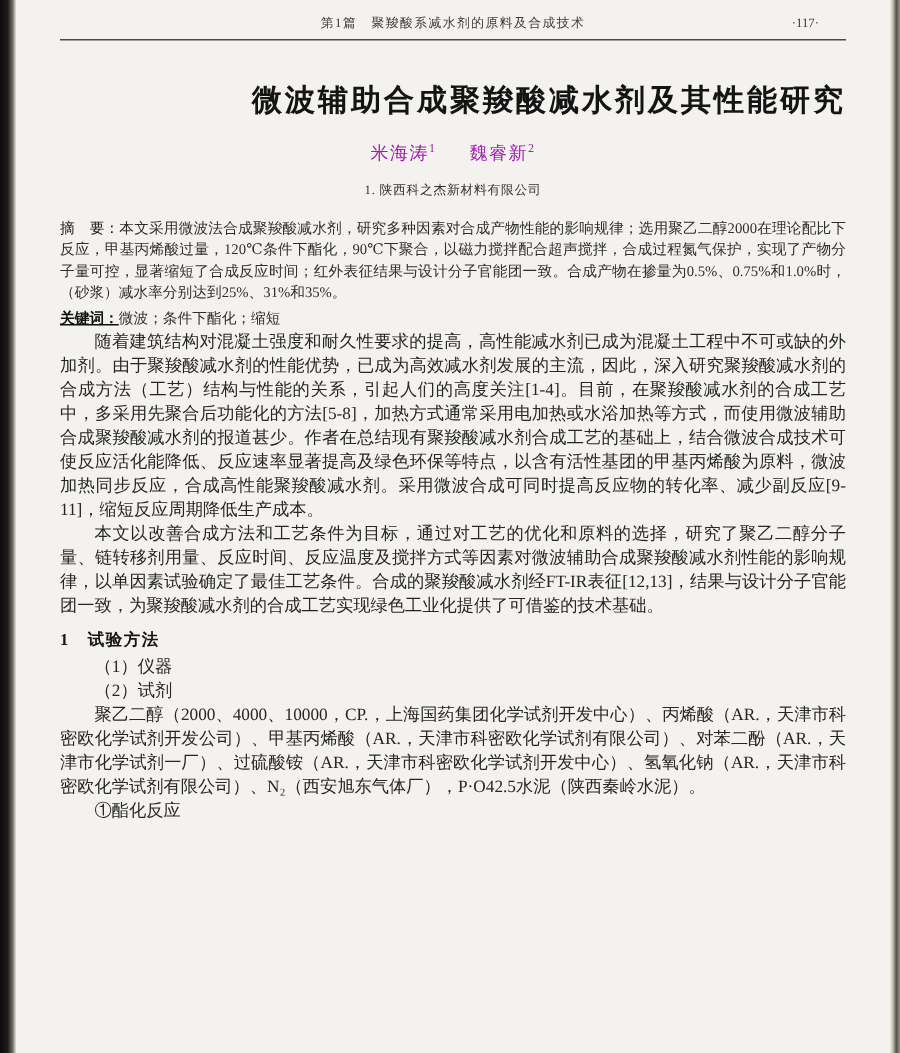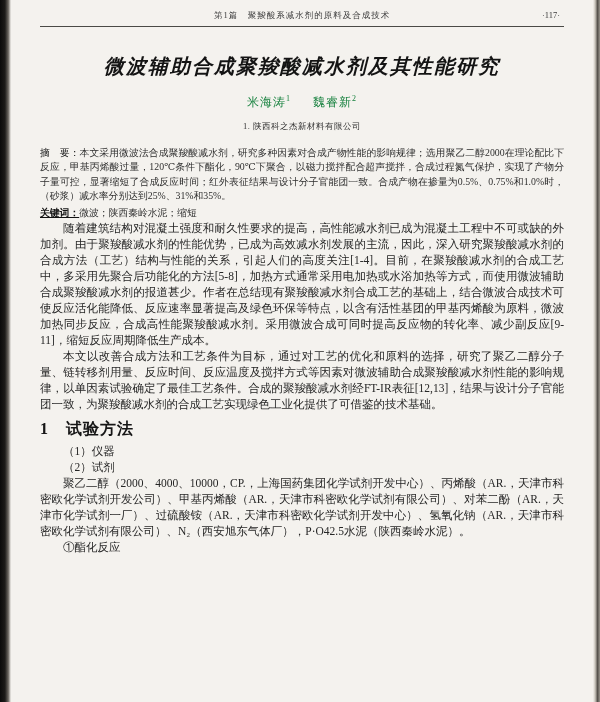--- a/index.html
+++ b/index.html
@@ -25,30 +25,30 @@
   }
   
   .running-header{
     position:relative;height:14px;
     font-size:8.5px;color:#3a3a3a;letter-spacing:1px;
   }
   .running-header .chapter{
     position:absolute;left:0;right:0;text-align:center;top:2px;
   }
   .running-header .pageno{
-    position:absolute;right:4px;top:2px;letter-spacing:0;
+    position:absolute;right:18px;top:2px;letter-spacing:0;
   }
   .header-rule{border:0;border-top:1.2px solid #4a4a46;margin:4px 0 0 0;}
   
   .paper-title{
-    margin:26px 0 0 0;text-align:center;
-    font-size:20px;font-weight:bold;color:#141414;letter-spacing:2px;font-style:italic;
+    margin:26px 0 0 0;text-align:right;
+    font-size:20px;font-weight:bold;color:#141414;letter-spacing:2px;
   }
   .authors{
-    margin-top:14px;text-align:center;font-size:12px;color:#15803d;
+    margin-top:14px;text-align:center;font-size:12px;color:#a21caf;
     letter-spacing:1px;
   }
   .authors sup{font-size:8px;}
   .author-gap{display:inline-block;width:22px;}
   .affiliations{
     margin-top:9px;text-align:center;font-size:8.5px;color:#333;line-height:12.5px;
     letter-spacing:0.5px;
   }
   
   .abstract-block{
@@ -60,21 +60,21 @@
     margin-top:2px;font-size:9.8px;line-height:14.5px;color:#2e2e2e;
   }
   .keywords-line .lbl{font-weight:bold;color:#111;text-decoration:underline;}
   
   .bodytext{}
   .bodytext p{
     margin:0;font-size:11.5px;line-height:16px;text-align:justify;
     text-indent:2em;color:#262626;
   }
   .sec-heading{
-    margin:7px 0 3px 0;font-size:16px;font-weight:bold;color:#161616;
+    margin:7px 0 3px 0;font-size:11px;font-weight:bold;color:#161616;
     letter-spacing:1px;
     font-family:Liberation Serif, serif;
   }
   .sub-label{
     margin:0;font-size:11.5px;line-height:16px;text-indent:2em;color:#262626;
   }
 </style>
 </head>
 <body>
 
@@ -97,21 +97,21 @@
 
   <div class="affiliations">
     <div>1. 陕西科之杰新材料有限公司</div>
   </div>
 
   <div class="abstract-block">
     <span class="lbl">摘　要：</span><span>本文采用微波法合成聚羧酸减水剂，研究多种因素对合成产物性能的影响规律；选用聚乙二醇2000在理论配比下反应，甲基丙烯酸过量，120℃条件下酯化，90℃下聚合，以磁力搅拌配合超声搅拌，合成过程氮气保护，实现了产物分子量可控，显著缩短了合成反应时间；红外表征结果与设计分子官能团一致。合成产物在掺量为0.5%、0.75%和1.0%时，（砂浆）减水率分别达到25%、31%和35%。</span>
   </div>
 
   <div class="keywords-line">
-    <span class="lbl">关键词：</span><span>微波；陕西秦岭水泥；缩短</span>
+    <span class="lbl">关键词：</span><span>微波；条件下酯化；缩短</span>
   </div>
 
   <div class="bodytext">
     <p>随着建筑结构对混凝土强度和耐久性要求的提高，高性能减水剂已成为混凝土工程中不可或缺的外加剂。由于聚羧酸减水剂的性能优势，已成为高效减水剂发展的主流，因此，深入研究聚羧酸减水剂的合成方法（工艺）结构与性能的关系，引起人们的高度关注[1-4]。目前，在聚羧酸减水剂的合成工艺中，多采用先聚合后功能化的方法[5-8]，加热方式通常采用电加热或水浴加热等方式，而使用微波辅助合成聚羧酸减水剂的报道甚少。作者在总结现有聚羧酸减水剂合成工艺的基础上，结合微波合成技术可使反应活化能降低、反应速率显著提高及绿色环保等特点，以含有活性基团的甲基丙烯酸为原料，微波加热同步反应，合成高性能聚羧酸减水剂。采用微波合成可同时提高反应物的转化率、减少副反应[9-11]，缩短反应周期降低生产成本。</p>
     <p>本文以改善合成方法和工艺条件为目标，通过对工艺的优化和原料的选择，研究了聚乙二醇分子量、链转移剂用量、反应时间、反应温度及搅拌方式等因素对微波辅助合成聚羧酸减水剂性能的影响规律，以单因素试验确定了最佳工艺条件。合成的聚羧酸减水剂经FT-IR表征[12,13]，结果与设计分子官能团一致，为聚羧酸减水剂的合成工艺实现绿色工业化提供了可借鉴的技术基础。</p>
 
     <h2 class="sec-heading">1　试验方法</h2>
 
     <p class="sub-label">（1）仪器</p>
 

